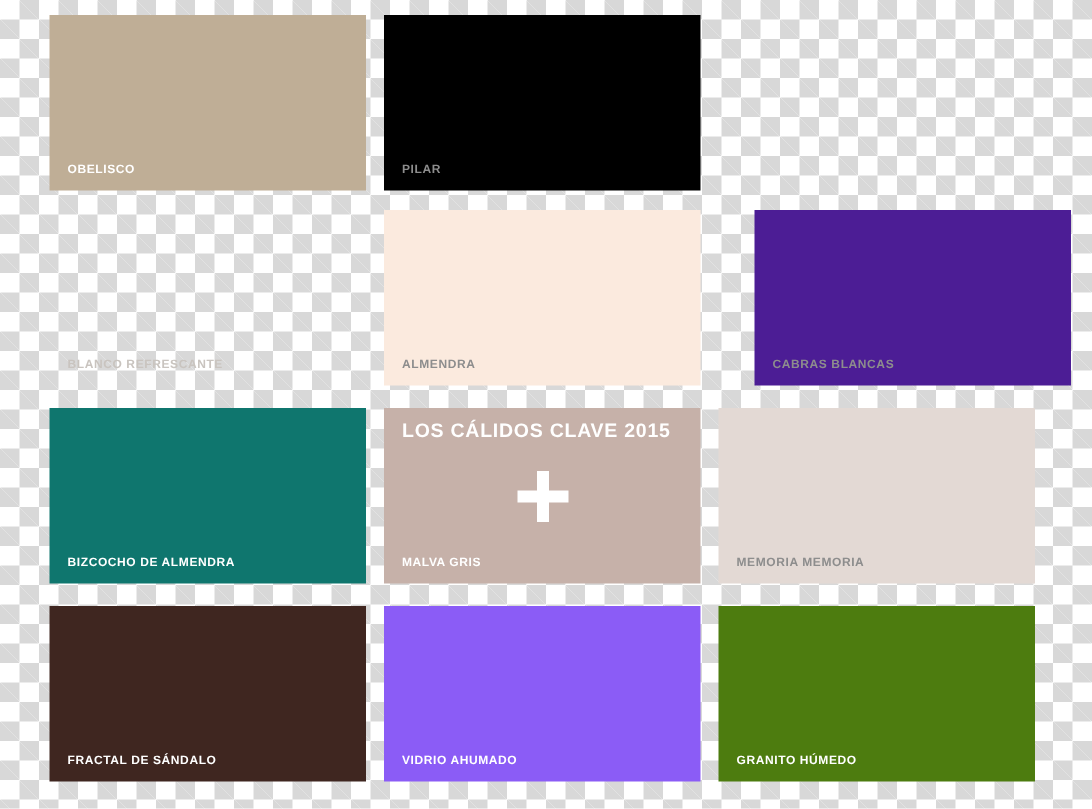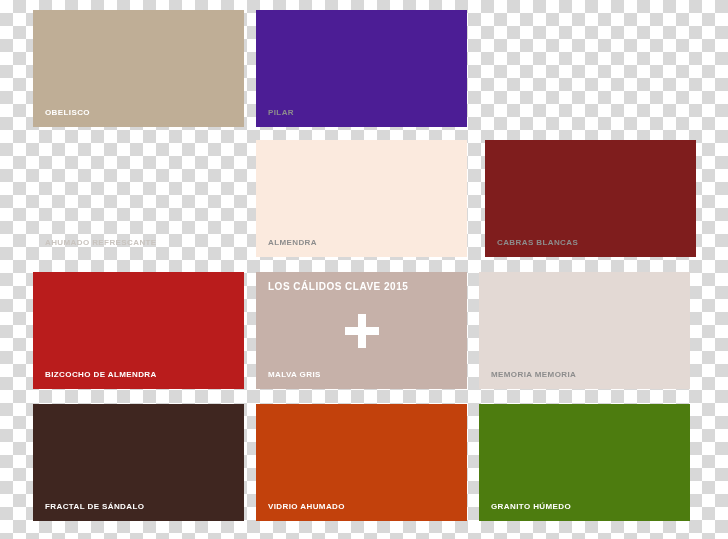--- a/index.html
+++ b/index.html
@@ -29,21 +29,21 @@
     line-height:10px;
     white-space:nowrap;
   }
   .label.light{color:#ffffff;}
   .label.dark{color:#8d8d8d;}
   .label.plain{color:#c9c4bf;}
   .promo-title{
     position:absolute;
     left:12px;
     top:10px;
-    font-size:10px;
+    font-size:13px;
     font-weight:bold;
     letter-spacing:.5px;
     color:#ffffff;
     line-height:10px;
   }
   .plus{
     position:absolute;
     left:50%;
     top:50%;
     transform:translate(-50%,-50%);
@@ -59,55 +59,55 @@
 </style>
 </head>
 <body>
 
 <div id="board">
 
   <div class="swatch" style="left:33px;top:10px;width:211px;height:117px;background:#bfae96;">
     <span class="label light">OBELISCO</span>
   </div>
 
-  <div class="swatch" style="left:256px;top:10px;width:211px;height:117px;background:#4c1d95;">
+  <div class="swatch" style="left:256px;top:10px;width:211px;height:117px;background:#000000;">
     <span class="label dark">PILAR</span>
   </div>
 
   <div class="swatch" style="left:33px;top:140px;width:211px;height:117px;background:transparent;">
-    <span class="label plain">AHUMADO REFRESCANTE</span>
+    <span class="label plain">BLANCO REFRESCANTE</span>
   </div>
 
   <div class="swatch" style="left:256px;top:140px;width:211px;height:117px;background:#fbeade;">
     <span class="label dark">ALMENDRA</span>
   </div>
 
-  <div class="swatch" style="left:485px;top:140px;width:211px;height:117px;background:#7f1d1d;">
+  <div class="swatch" style="left:503px;top:140px;width:211px;height:117px;background:#4c1d95;">
     <span class="label dark">CABRAS BLANCAS</span>
   </div>
 
-  <div class="swatch" style="left:33px;top:272px;width:211px;height:117px;background:#b91c1c;">
+  <div class="swatch" style="left:33px;top:272px;width:211px;height:117px;background:#0f766e;">
     <span class="label light">BIZCOCHO DE ALMENDRA</span>
   </div>
 
   <div class="swatch" style="left:256px;top:272px;width:211px;height:117px;background:#c6b1a9;">
     <span class="promo-title">LOS CÁLIDOS CLAVE 2015</span>
     <span class="plus"></span>
     <span class="label light">MALVA GRIS</span>
   </div>
 
   <div class="swatch" style="left:479px;top:272px;width:211px;height:117px;background:#e3d9d4;">
     <span class="label dark">MEMORIA MEMORIA</span>
   </div>
 
   <div class="swatch" style="left:33px;top:404px;width:211px;height:117px;background:#3f2620;">
     <span class="label light">FRACTAL DE SÁNDALO</span>
   </div>
 
-  <div class="swatch" style="left:256px;top:404px;width:211px;height:117px;background:#c2410c;text-align:right;">
+  <div class="swatch" style="left:256px;top:404px;width:211px;height:117px;background:#8b5cf6;text-align:right;">
     <span class="label light">VIDRIO AHUMADO</span>
   </div>
 
   <div class="swatch" style="left:479px;top:404px;width:211px;height:117px;background:#4d7c0f;">
     <span class="label light">GRANITO HÚMEDO</span>
   </div>
 
 </div>
 
 </body></html>

